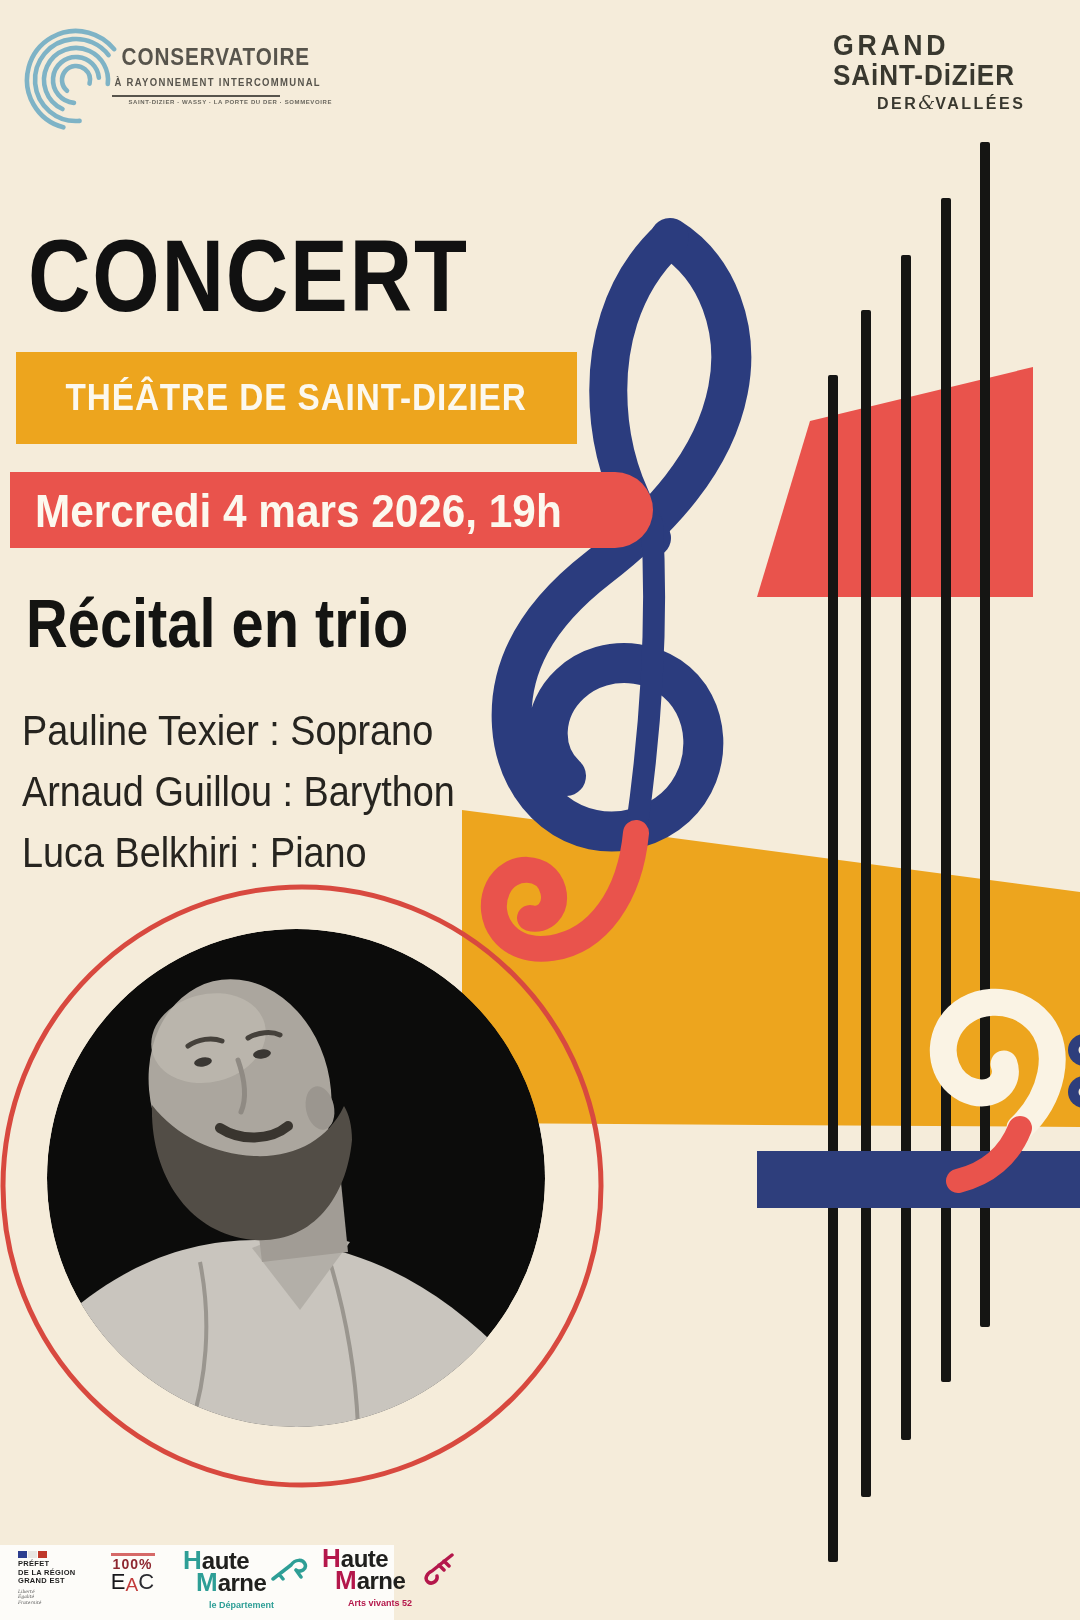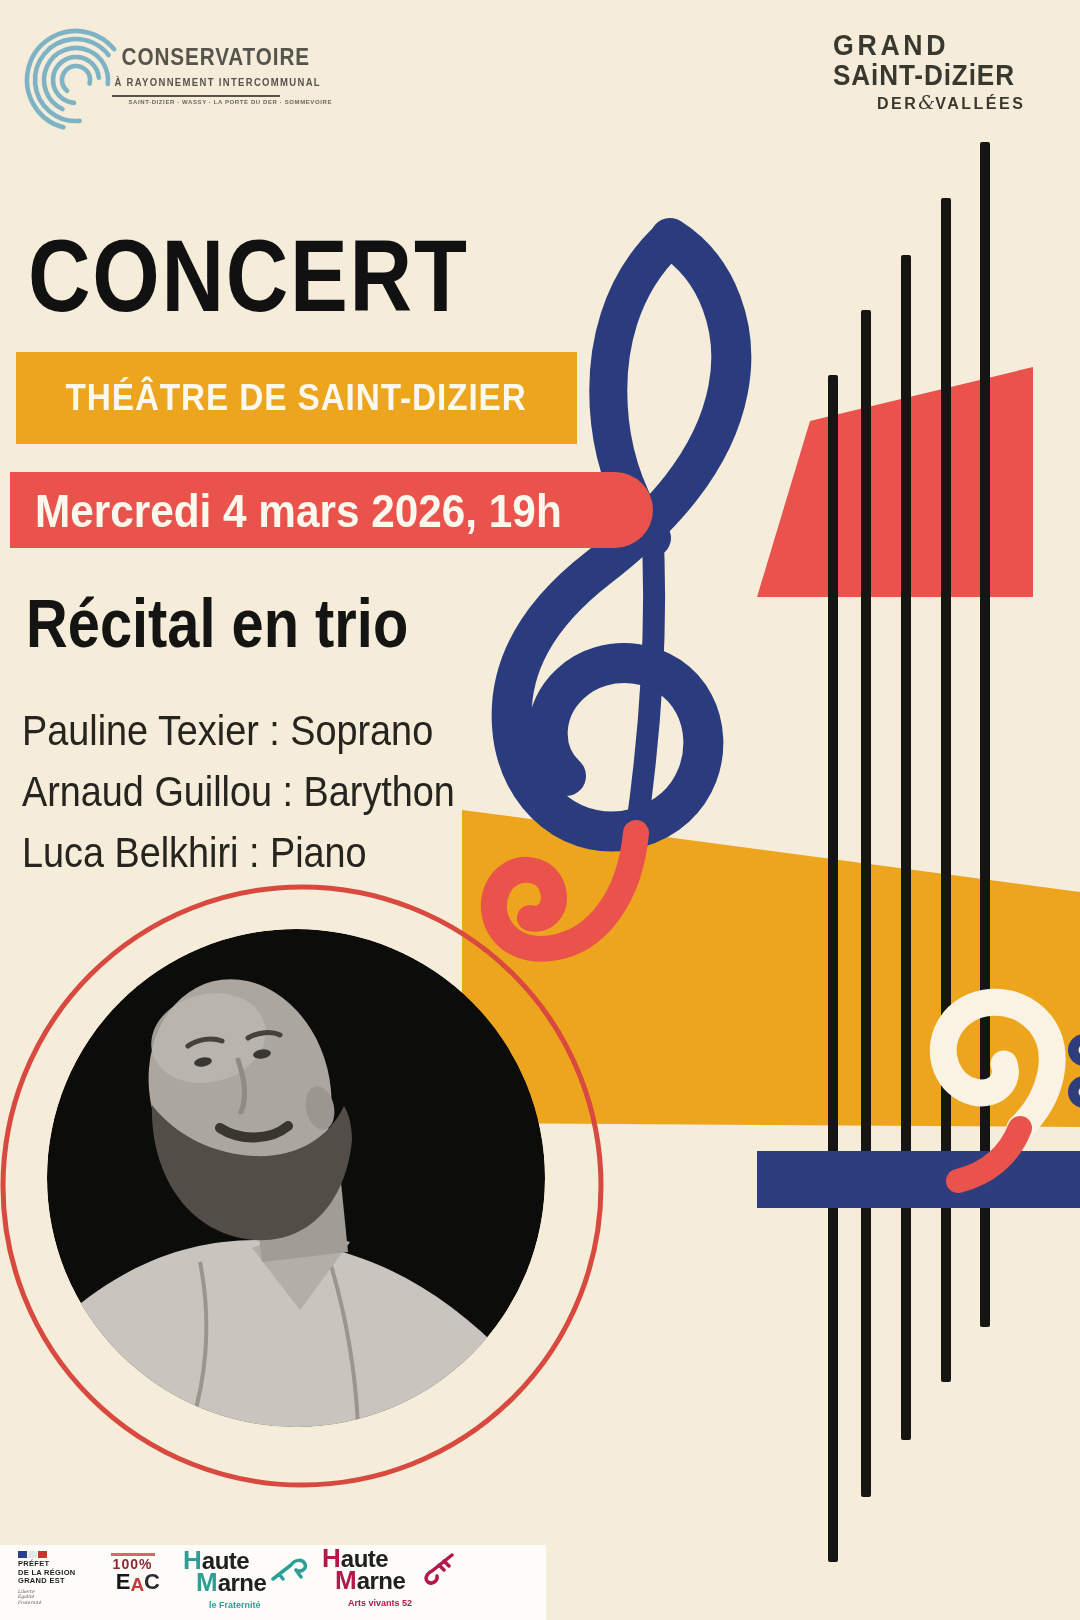--- a/index.html
+++ b/index.html
@@ -50,31 +50,31 @@
     position:absolute;left:26px;top:584px;font-size:68px;font-weight:700;color:#141412;
     transform:scaleX(.85);transform-origin:left;white-space:nowrap;
   }
   .performers{position:absolute;left:22px;top:700px;list-style:none;margin:0;padding:0;}
   .performers li{
     font-size:42px;color:#26241F;line-height:61px;
     transform:scaleX(.9);transform-origin:left;white-space:nowrap;
   }
 
   
-  .footer-strip{position:absolute;left:0;top:1545px;width:546px;height:75px;background:#FDFCF9;}
+  .footer-strip{position:absolute;left:0;top:1545px;width:394px;height:75px;background:#FDFCF9;}
   .lg{position:absolute;}
   .prefet{left:18px;top:6px;width:90px;color:#1d1d1d;}
   .prefet-flag{display:flex;gap:1px;margin-bottom:2px;}
   .prefet-flag i{display:block;width:9px;height:7px;}
   .prefet-line{font-size:7.5px;font-weight:700;letter-spacing:.3px;line-height:8.5px;}
   .prefet-motto{margin-top:3px;font-family:"DejaVu Serif",serif;font-style:italic;font-size:4.5px;line-height:5.5px;color:#555;}
   .eac{left:105px;top:8px;width:55px;text-align:center;}
   .eac-topline{width:44px;height:3px;background:#c44; margin:0 auto 1px;opacity:.8;}
   .eac-percent{font-size:14px;font-weight:700;color:#8e2730;letter-spacing:1px;line-height:14px;}
-  .eac-letters{font-size:22px;font-weight:700;line-height:22px;letter-spacing:0;text-align:right;}
+  .eac-letters{font-size:22px;font-weight:400;line-height:22px;letter-spacing:0;}
   .eac-letters .l-e{color:#17171b;}
   .eac-letters .l-a{color:#c23a39;font-size:19px;position:relative;top:2px;}
   .eac-letters .l-c{color:#2b2b30;}
   .hm{width:130px;}
   .hm-dept{left:183px;top:8px;}
   .hm-arts{left:322px;top:6px;}
   .hm-word{font-size:0;line-height:15px;white-space:nowrap;}
   .hm-word .cap{font-size:26px;font-weight:700;}
   .hm-word .rest{font-size:24px;font-weight:700;color:#20201e;letter-spacing:-.5px;}
   .hm-word.row2{margin-left:13px;margin-top:-2px;}
@@ -218,21 +218,21 @@
 
     <div class="lg eac">
       <div class="eac-topline"></div>
       <div class="eac-percent">100%</div>
       <div class="eac-letters"><span class="l-e">E</span><span class="l-a">A</span><span class="l-c">C</span></div>
     </div>
 
     <div class="lg hm hm-dept">
       <div class="hm-word"><span class="cap">H</span><span class="rest">aute</span></div>
       <div class="hm-word row2"><span class="cap">M</span><span class="rest">arne</span></div>
-      <div class="hm-tag">le Fraternité</div>
+      <div class="hm-tag">le Département</div>
       <svg class="hm-icon" width="40" height="30" viewBox="0 0 40 30">
         <path d="M2,24 L20,10 M20,10 C24,4 32,4 34,9 C36,14 30,18 25,15 M25,15 L30,22 M8,19 L12,24" stroke="#2E9E96" stroke-width="3.5" fill="none" stroke-linecap="round"></path>
       </svg>
     </div>
 
     <div class="lg hm hm-arts">
       <div class="hm-word"><span class="cap">H</span><span class="rest">aute</span></div>
       <div class="hm-word row2"><span class="cap">M</span><span class="rest">arne</span></div>
       <div class="hm-tag">Arts vivants 52</div>
       <svg class="hm-icon" width="42" height="34" viewBox="0 0 42 34">

